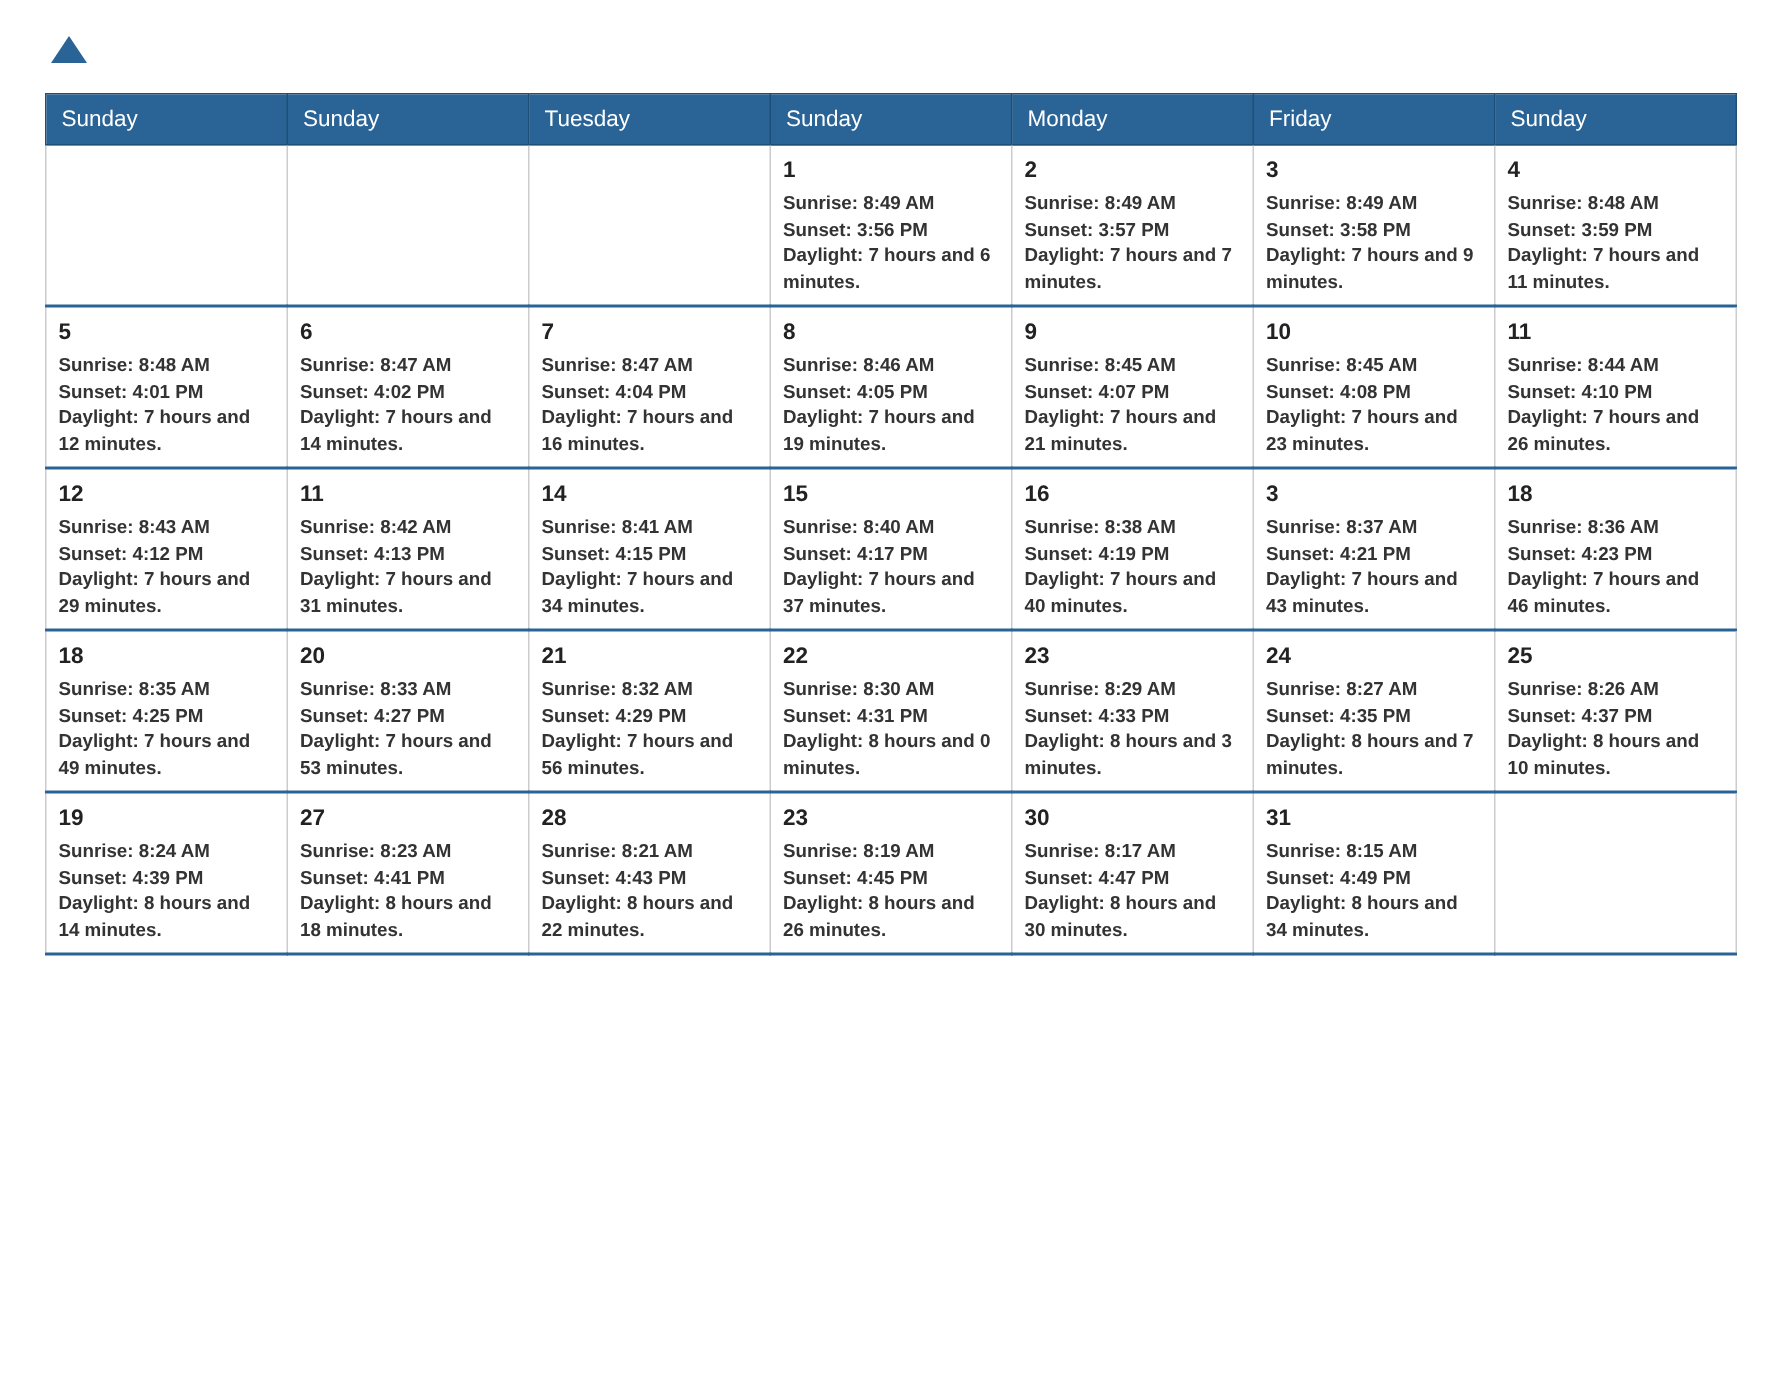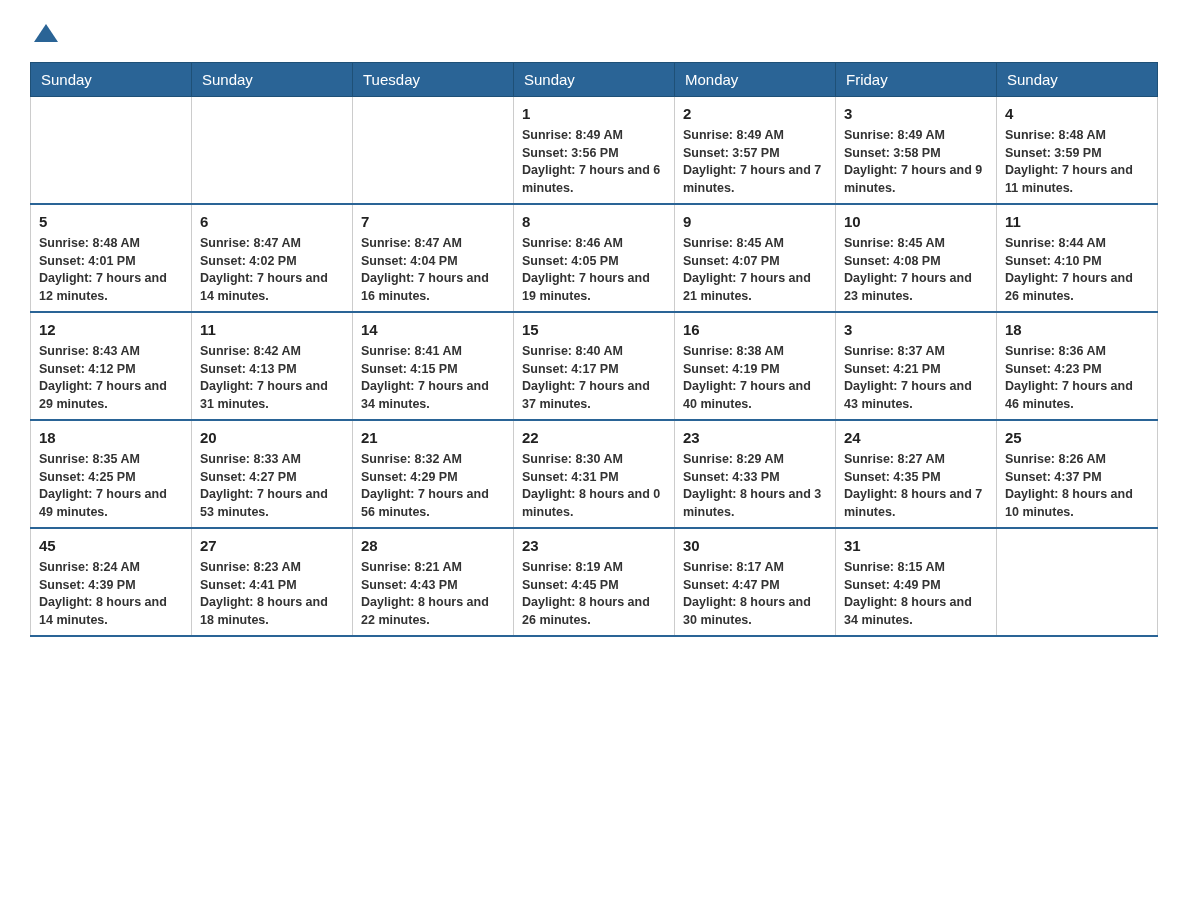--- a/index.html
+++ b/index.html
@@ -217,21 +217,21 @@
           <span class="day-number">24</span>
           <div class="day-info">Sunrise: 8:27 AM<br>Sunset: 4:35 PM<br>Daylight: 8 hours and 7 minutes.</div>
         </td>
         <td>
           <span class="day-number">25</span>
           <div class="day-info">Sunrise: 8:26 AM<br>Sunset: 4:37 PM<br>Daylight: 8 hours and 10 minutes.</div>
         </td>
       </tr>
       <tr>
         <td>
-          <span class="day-number">45</span>
+          <span class="day-number">19</span>
           <div class="day-info">Sunrise: 8:24 AM<br>Sunset: 4:39 PM<br>Daylight: 8 hours and 14 minutes.</div>
         </td>
         <td>
           <span class="day-number">27</span>
           <div class="day-info">Sunrise: 8:23 AM<br>Sunset: 4:41 PM<br>Daylight: 8 hours and 18 minutes.</div>
         </td>
         <td>
           <span class="day-number">28</span>
           <div class="day-info">Sunrise: 8:21 AM<br>Sunset: 4:43 PM<br>Daylight: 8 hours and 22 minutes.</div>
         </td>

